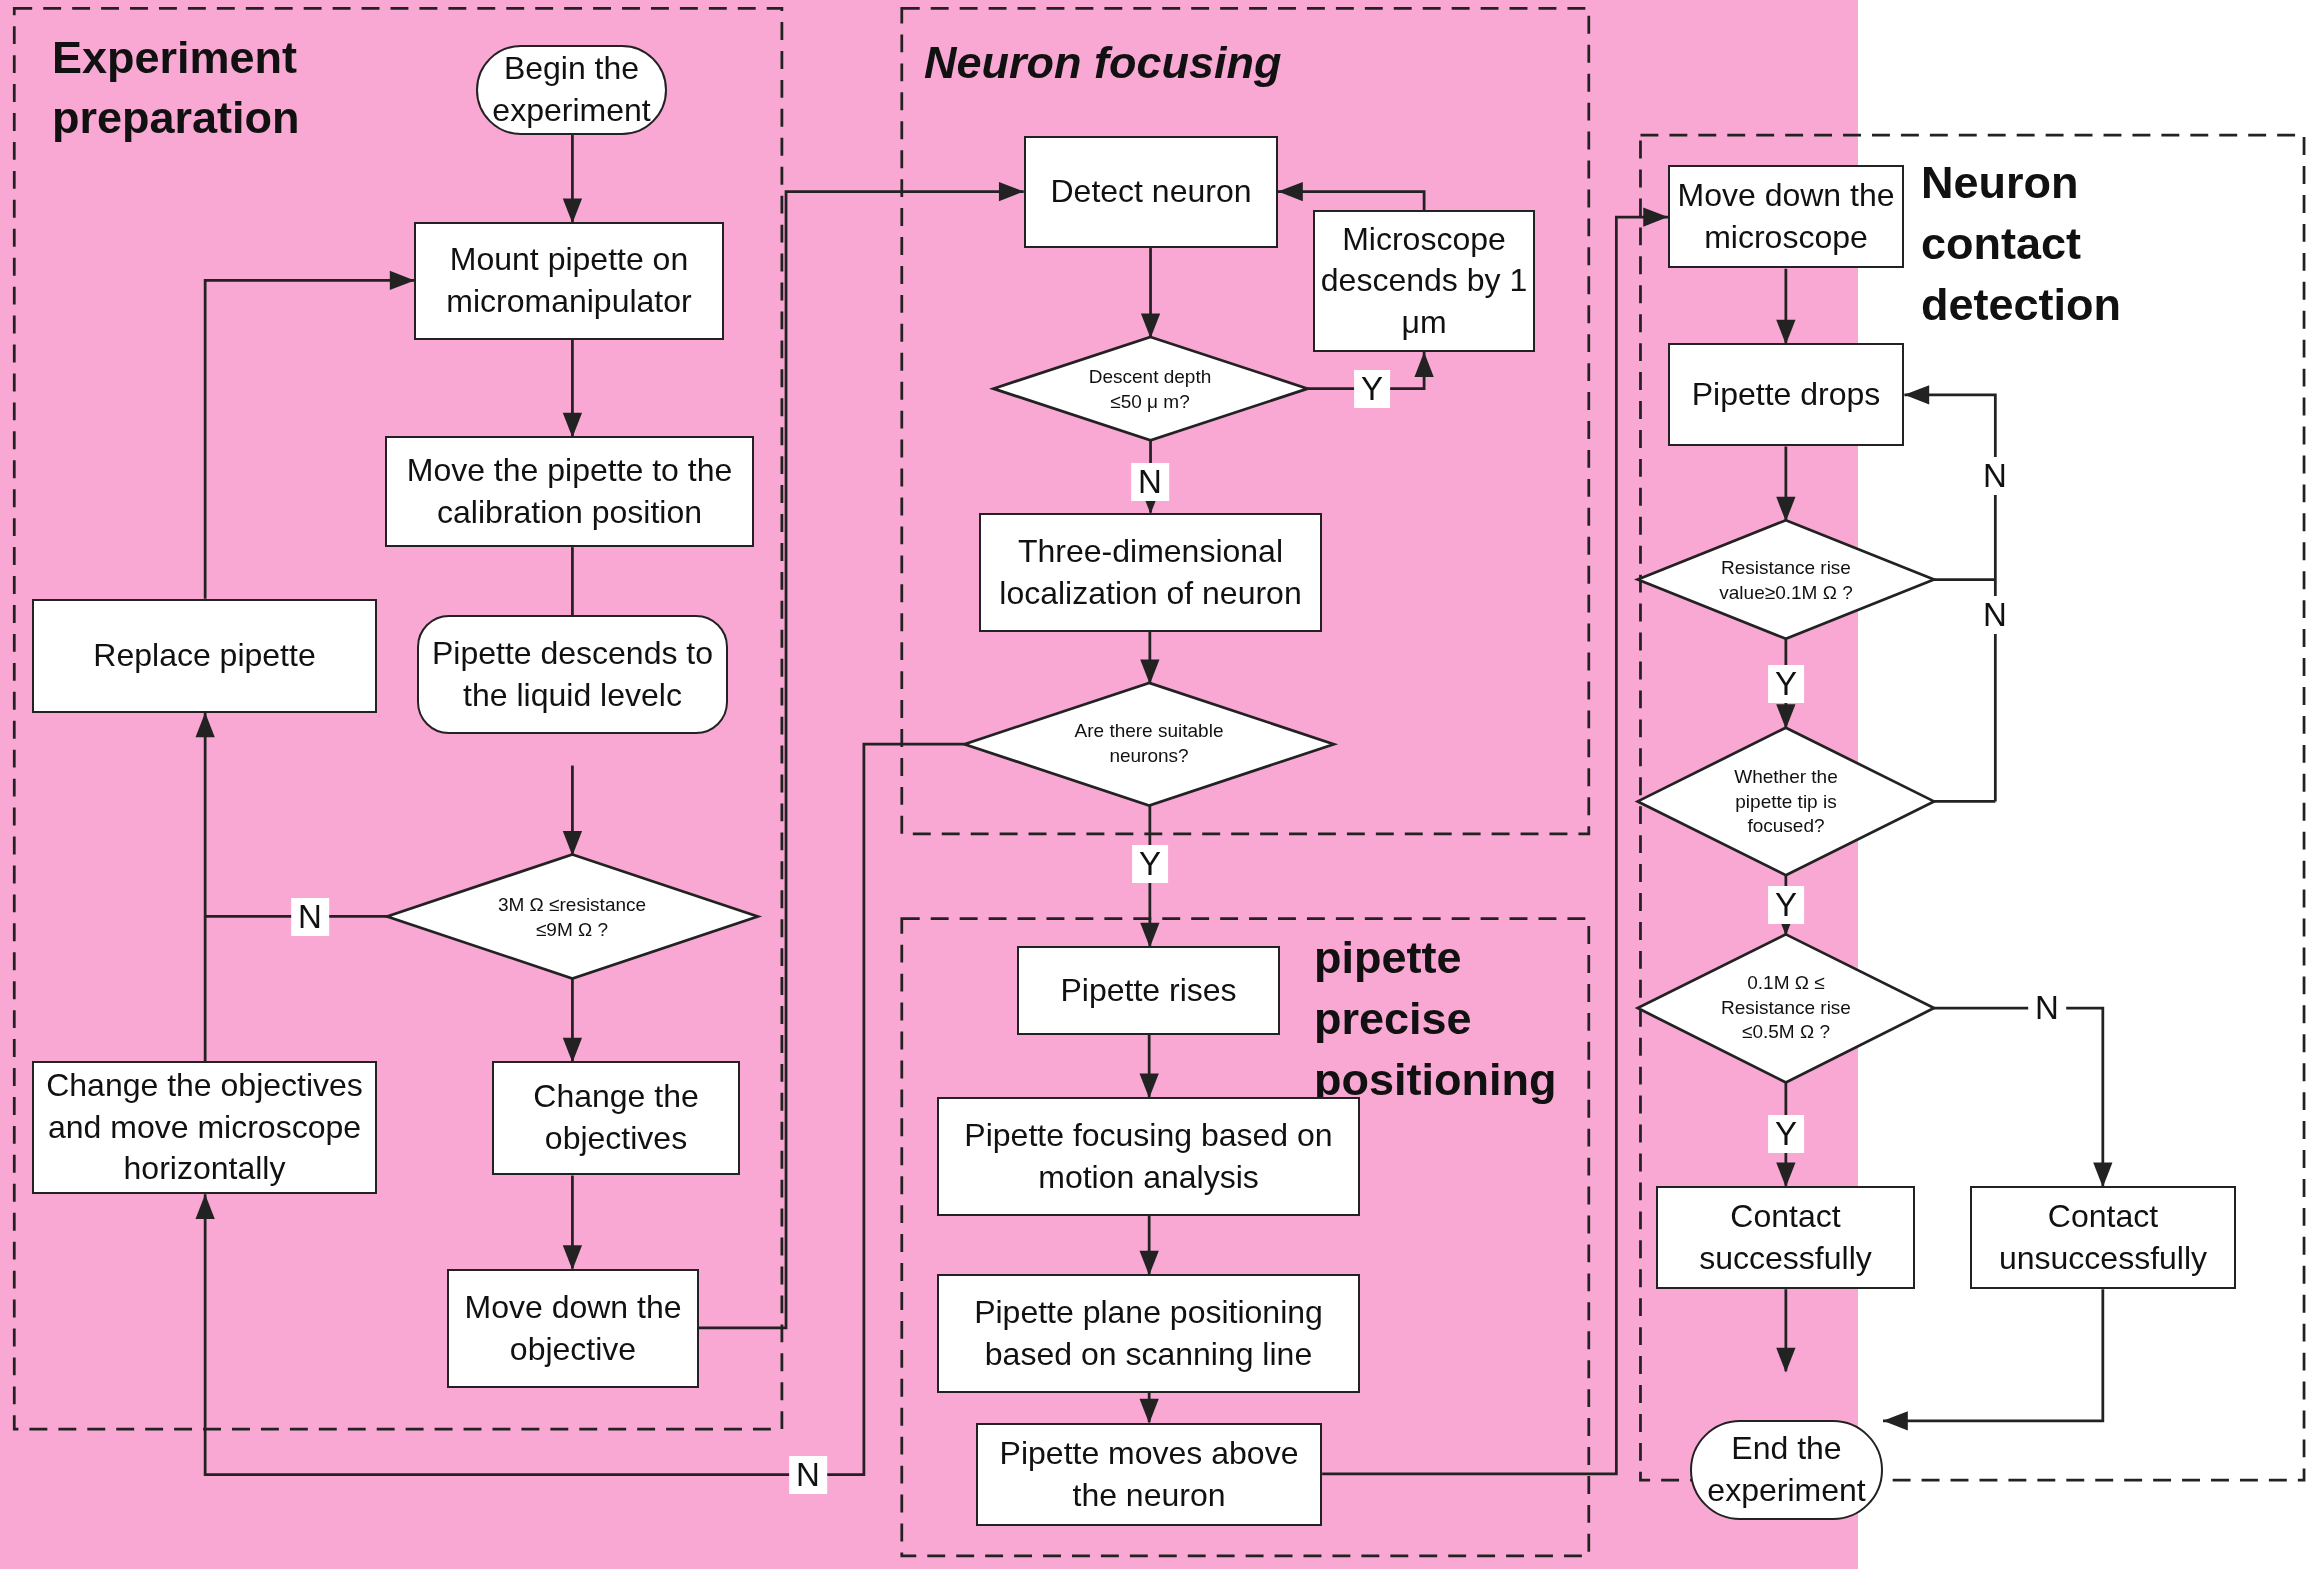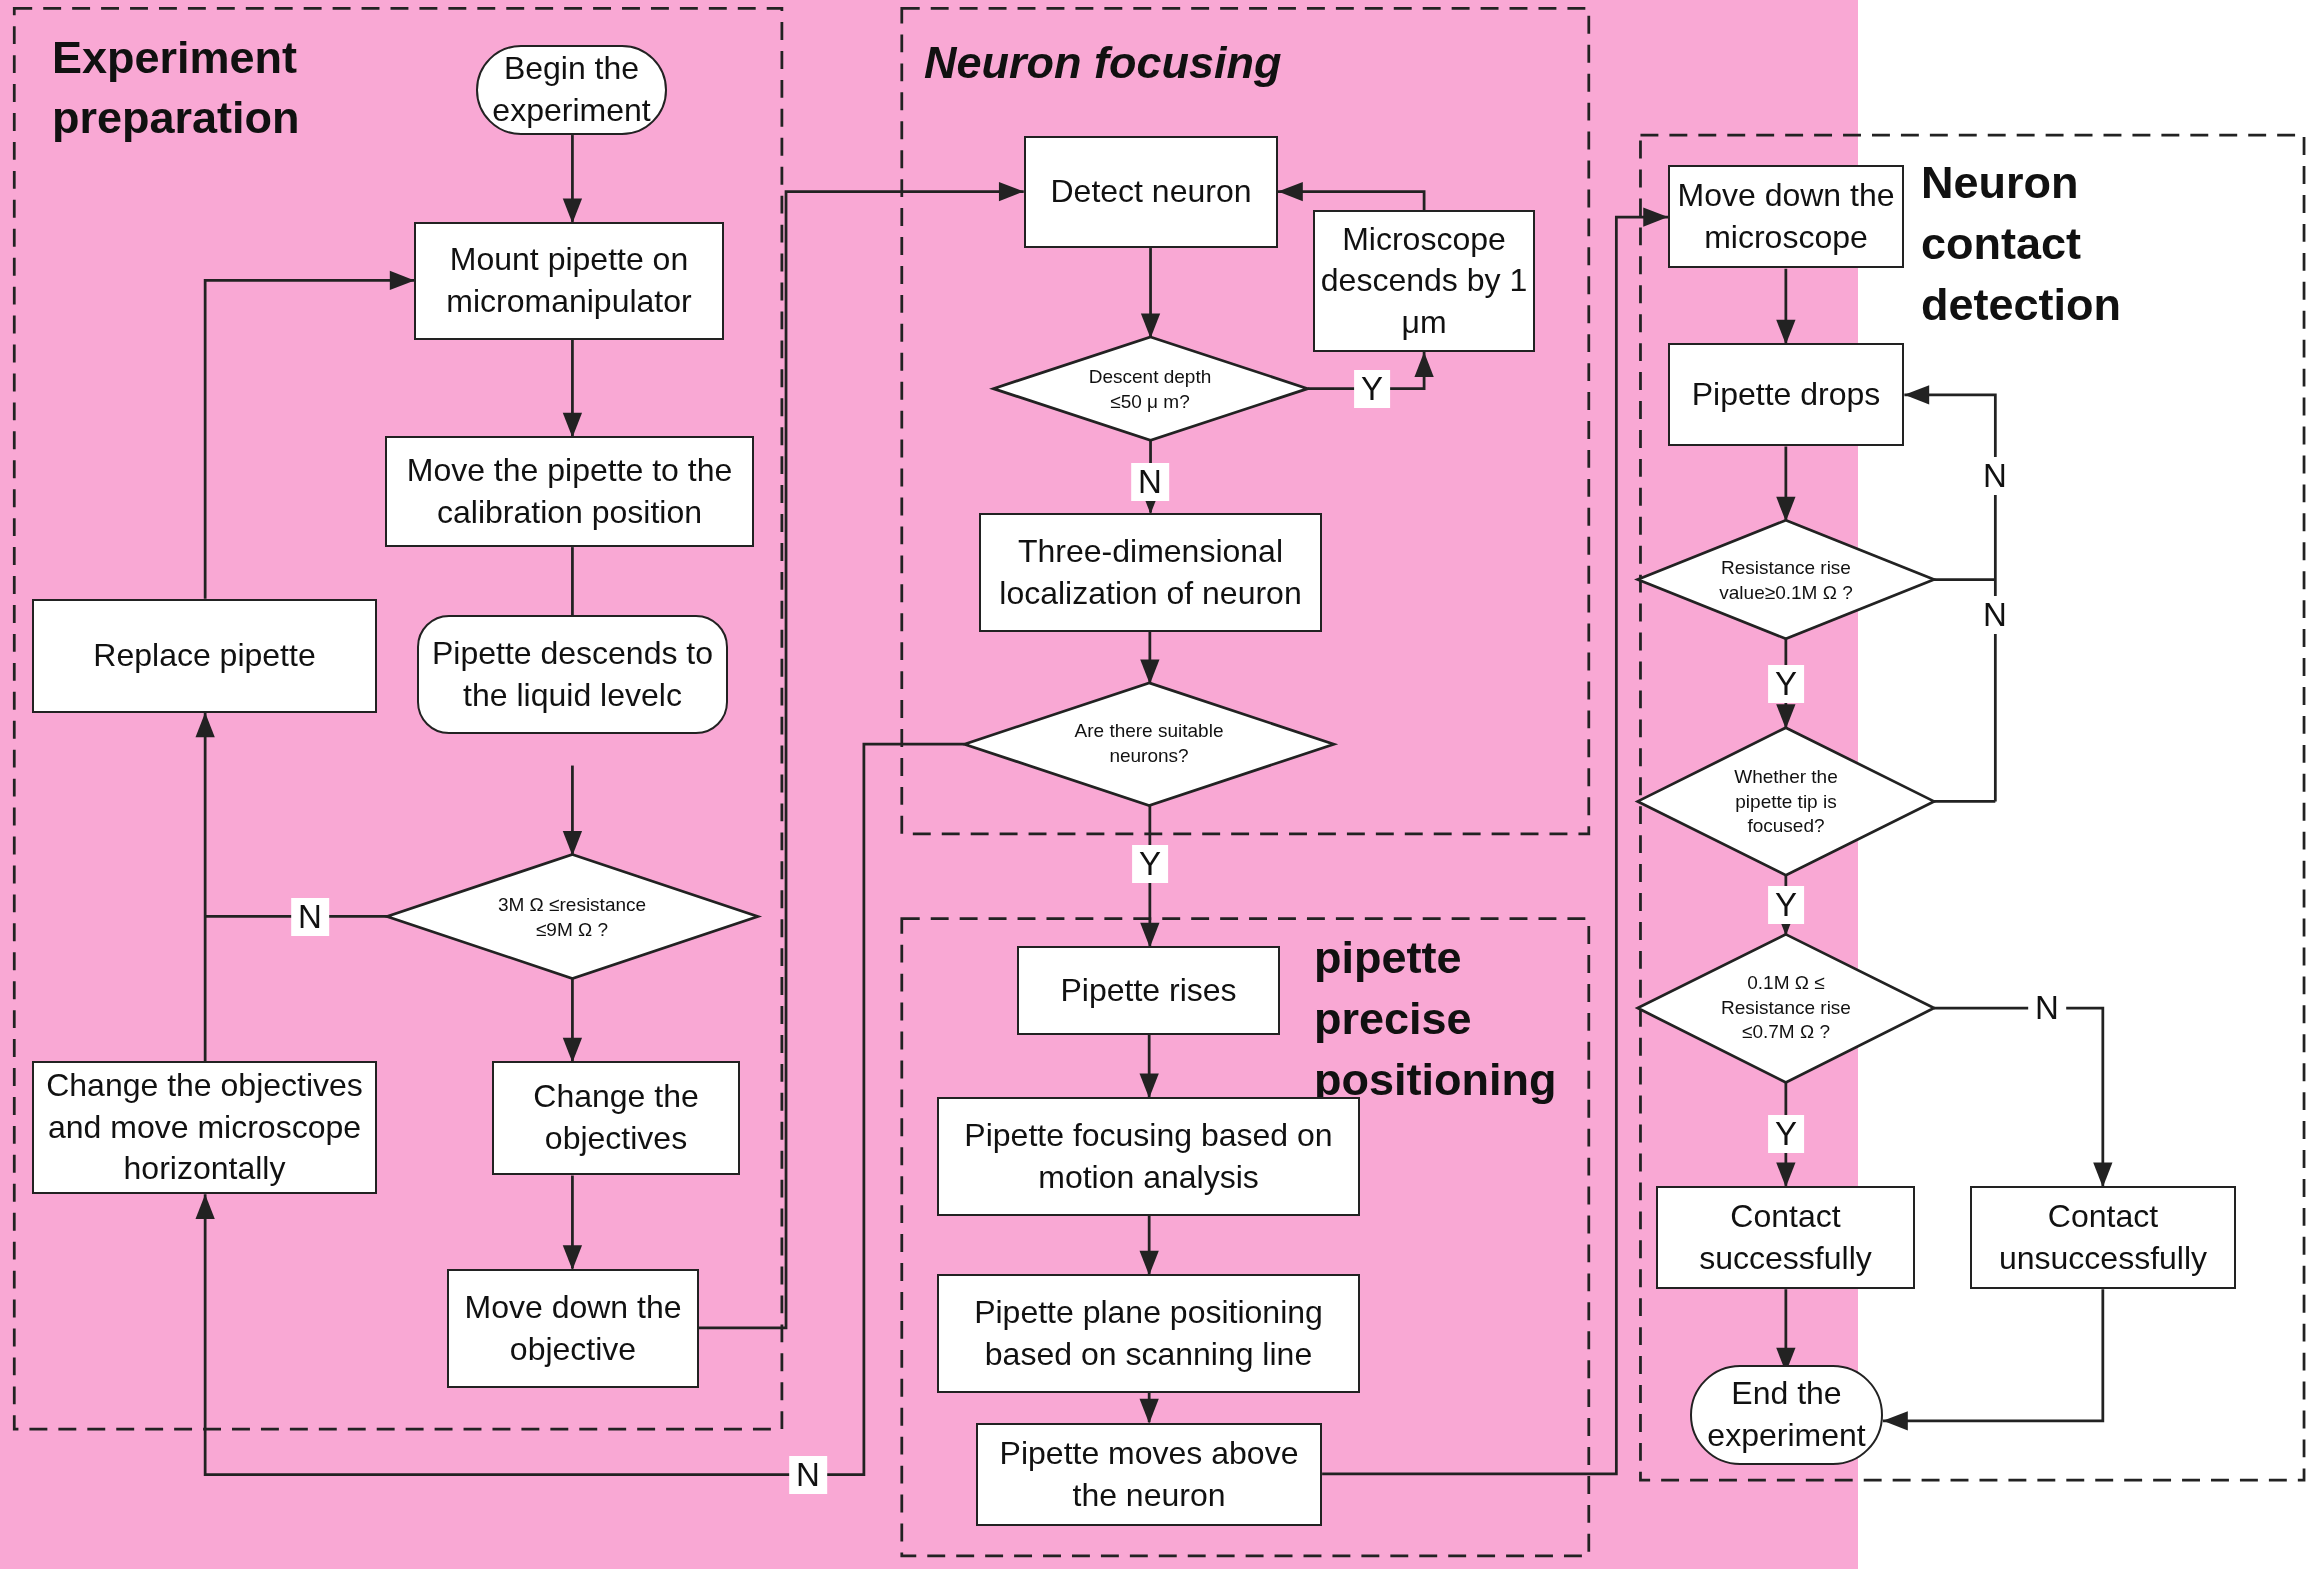--- a/index.html
+++ b/index.html
@@ -148,37 +148,37 @@
   <div class="node" style="left:976px;top:1423px;width:346px;height:103px;">Pipette moves above
 the neuron</div>
 
   <div class="node" style="left:1668px;top:165px;width:236px;height:103px;">Move down the
 microscope</div>
   <div class="node" style="left:1668px;top:343px;width:236px;height:103px;">Pipette drops</div>
   <div class="node" style="left:1656px;top:1186px;width:259px;height:103px;">Contact
 successfully</div>
   <div class="node" style="left:1970px;top:1186px;width:266px;height:103px;">Contact
 unsuccessfully</div>
-  <div class="node capsule" style="left:1690px;top:1365px;width:193px;height:100px;">End the
+  <div class="node capsule" style="left:1690px;top:1420px;width:193px;height:100px;">End the
 experiment</div>
 
   <div class="dtext" style="left:572px;top:918px;width:345px;">3M Ω ≤resistance
 ≤9M Ω ?</div>
   <div class="dtext" style="left:1150px;top:390px;width:289px;">Descent depth
 ≤50 μ m?</div>
   <div class="dtext" style="left:1149px;top:744px;width:345px;">Are there suitable
 neurons?</div>
   <div class="dtext" style="left:1786px;top:581px;width:296px;">Resistance rise
 value≥0.1M Ω ?</div>
   <div class="dtext" style="left:1786px;top:802px;width:276px;">Whether the
 pipette tip is
 focused?</div>
   <div class="dtext" style="left:1786px;top:1008px;width:276px;">0.1M Ω ≤
 Resistance rise
-≤0.7M Ω ?</div>
+≤0.5M Ω ?</div>
 
   <div class="edge-label" style="left:310px;top:917px;">N</div>
   <div class="edge-label" style="left:1372px;top:389px;">Y</div>
   <div class="edge-label" style="left:1150px;top:482px;">N</div>
   <div class="edge-label" style="left:1150px;top:864px;">Y</div>
   <div class="edge-label" style="left:808px;top:1475px;">N</div>
   <div class="edge-label" style="left:1995px;top:476px;">N</div>
   <div class="edge-label" style="left:1995px;top:615px;">N</div>
   <div class="edge-label" style="left:1786px;top:684px;">Y</div>
   <div class="edge-label" style="left:1786px;top:905px;">Y</div>

